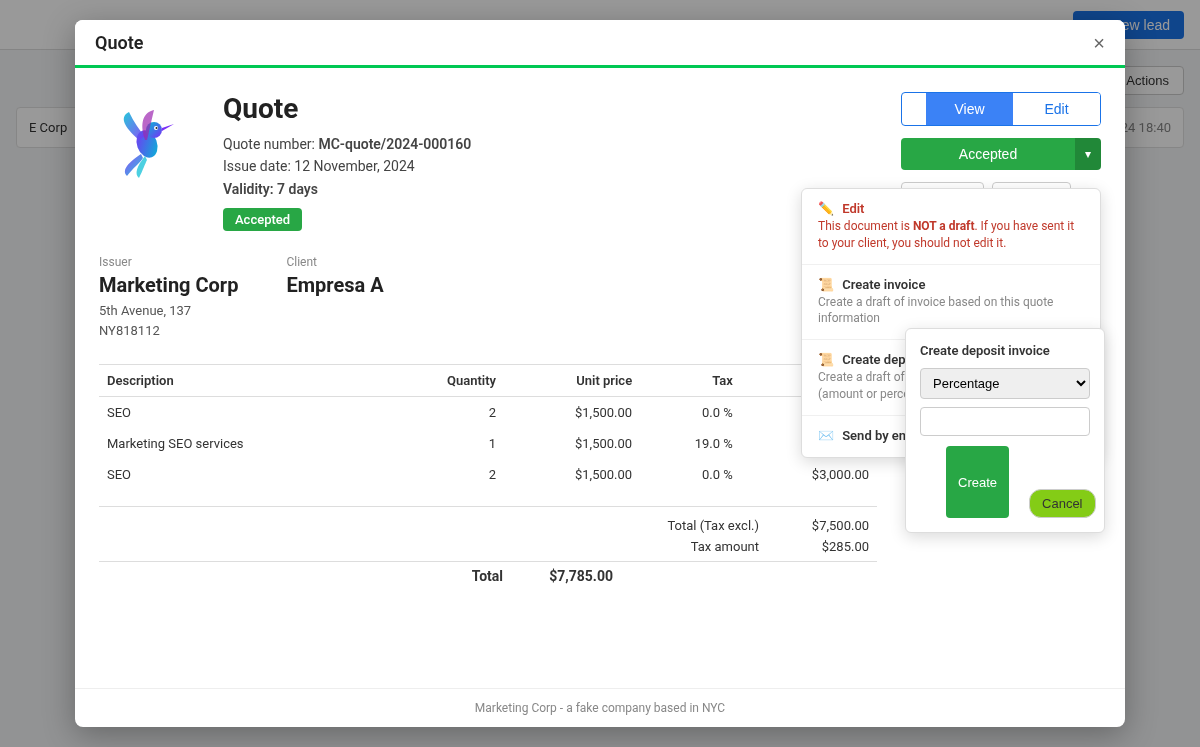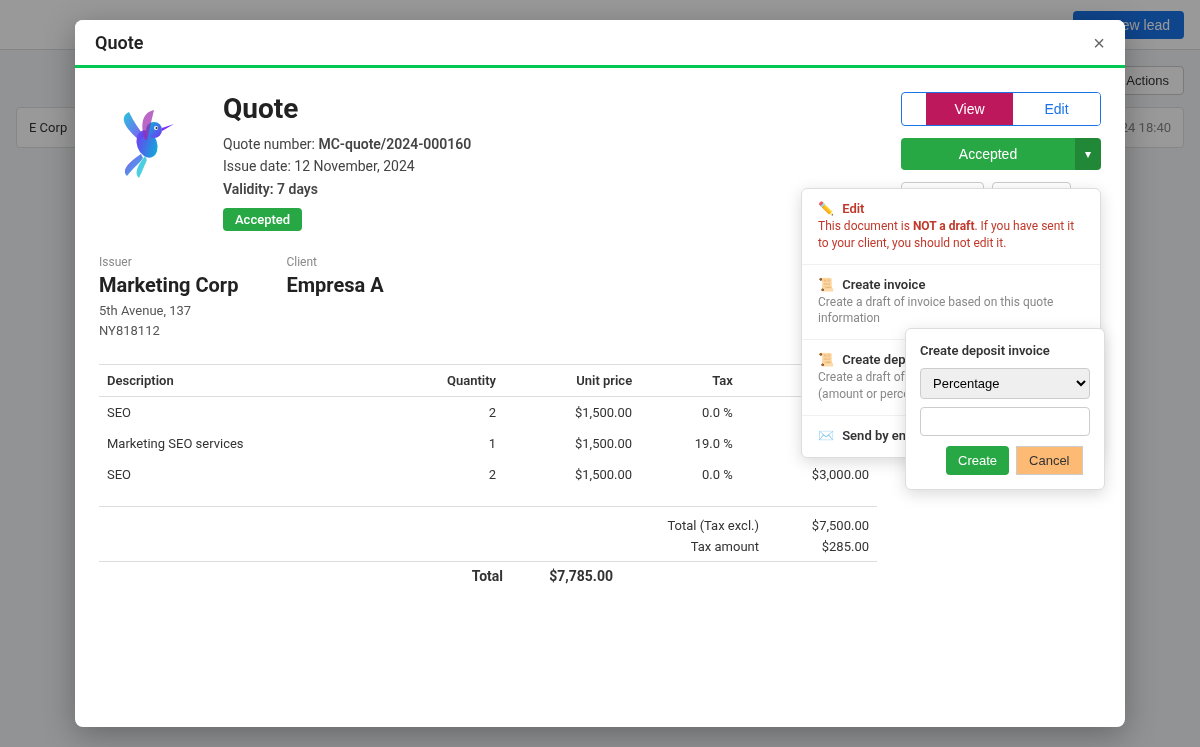--- a/index.html
+++ b/index.html
@@ -179,21 +179,21 @@
 
     .sidebar-btn {
       flex: 1;
       padding: 8px 0;
       border: none;
       cursor: pointer;
       font-size: 14px;
     }
 
     .sidebar-btn.active {
-      background: #be185d;
+      background: #3b82f6;
       color: #fff;
       margin-left: 24px;
     }
 
     .sidebar-btn.inactive {
       background: #fff;
       color: #1a73e8;
     }
 
     .accepted-dropdown {
@@ -430,43 +430,44 @@
       width: 100%;
       padding: 6px 8px;
       border: 1px solid #ccc;
       border-radius: 4px;
       font-size: 13px;
       margin-bottom: 10px;
     }
 
     .deposit-buttons {
       display: flex;
-      gap: 7px;
+      gap: 20px;
       padding-left: 26px;
     }
 
     .deposit-create {
       background: #28a745;
       color: #fff;
       border: none;
       border-radius: 4px;
       padding: 6px 12px;
       font-size: 13px;
       cursor: pointer;
       font-weight: 500;
     }
 
     .deposit-cancel {
-      background: #fdba74;
+      background: #84cc16;
       color: #333;
       border: 1px solid #ccc;
-      border-radius: 0;
+      border-radius: 12px;
       padding: 6px 12px;
       font-size: 13px;
       cursor: pointer;
+      margin-top: 43px;
     }
 
     
     .bg-content {
       position: absolute;
       top: 50px;
       left: 0;
       right: 0;
       padding: 16px;
     }
@@ -707,13 +708,16 @@
         <option>Amount</option>
       </select>
       <input class="deposit-input" type="text" value="" style="">
       <div class="deposit-buttons">
         <button class="deposit-create">Create</button>
         <button class="deposit-cancel">Cancel</button>
       </div>
     </div>
   </div>
 
+  <div class="modal-footer">
+    <span>Marketing Corp - a fake company based in NYC</span>
+  </div>
 </div>
 
 </body></html>

